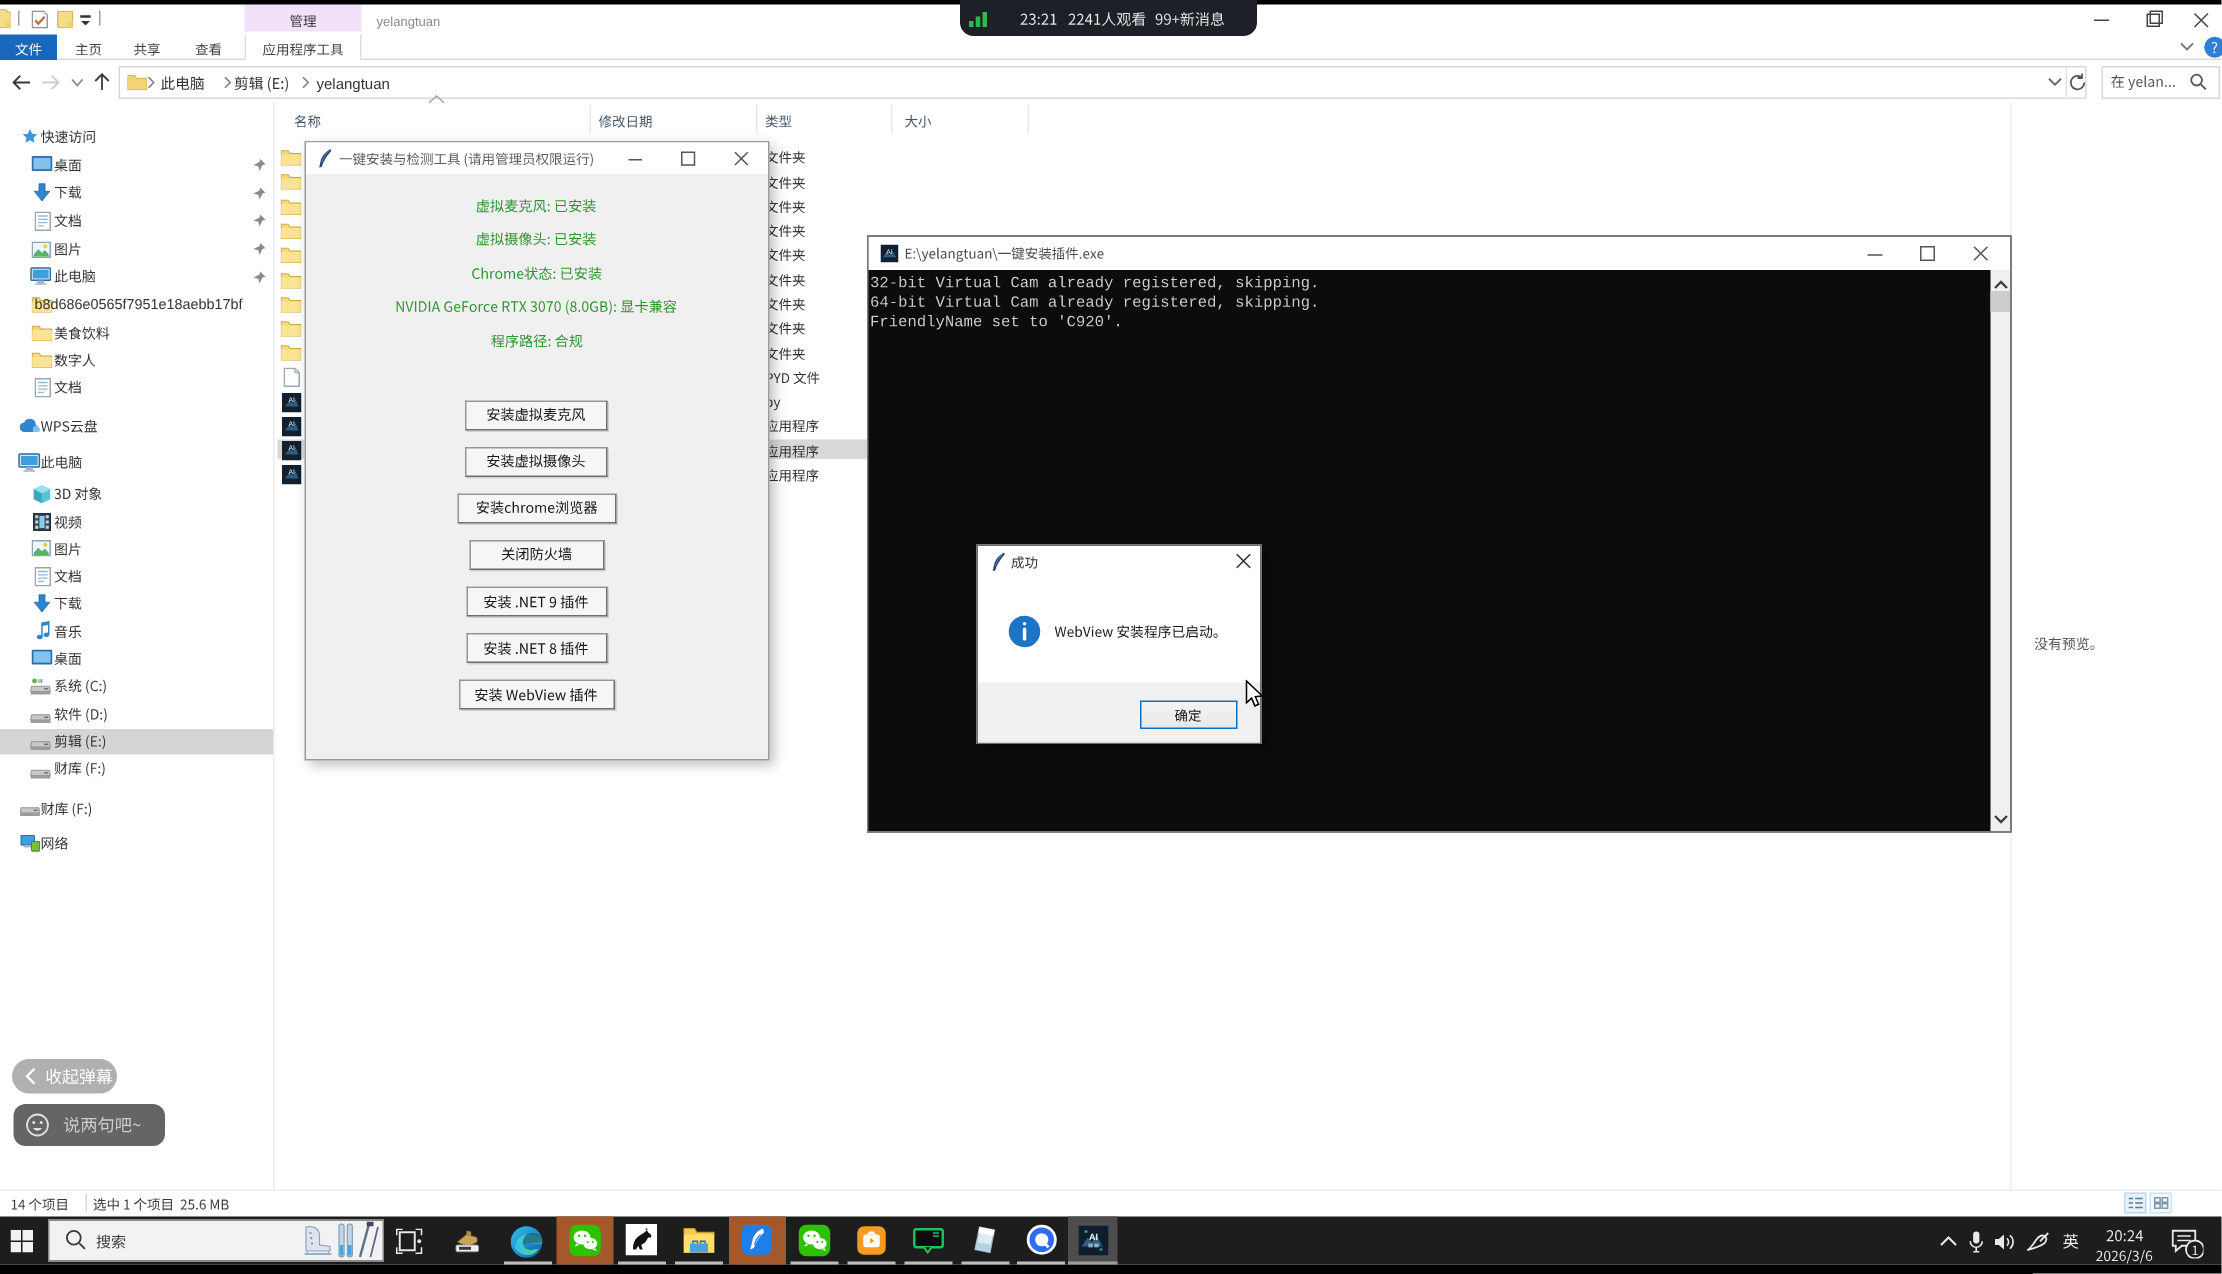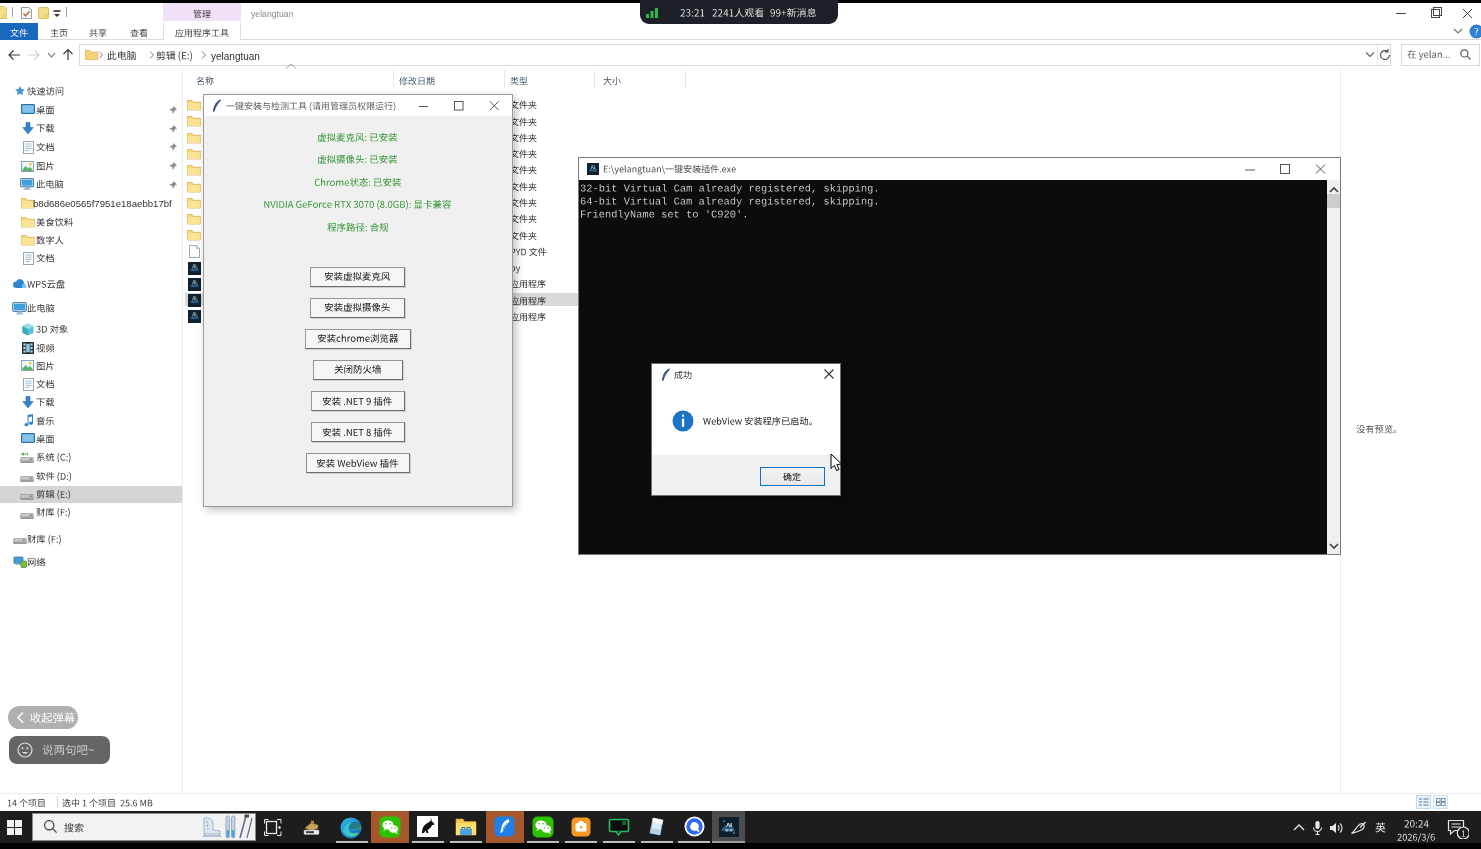--- a/index.html
+++ b/index.html
@@ -162,21 +162,21 @@
     <svg style="position:absolute;left:35.5px;top:177.3px;width:29.9px;height:13.9px;overflow:visible" viewBox="0 -10.70 29.90 13.95">
       <use href="#t16" fill="#333333"></use>
     </svg>
     <svg class="abs" style="left:168px;top:180px" width="10" height="10" viewBox="0 0 10 10">
       <path d="M5.5 1 L9 4.5 L7 5 L5 9 L4.2 5.8 L1 5 L5 3z" fill="#8a8a8a"></path>
     </svg>
     <svg class="abs" style="left:21px;top:197px" width="14" height="12" viewBox="0 0 14 12">
       <path d="M0.5 1.5 h4.6 l1.2 1.8 h7.2 V11 H0.5 Z" fill="#f7d977" stroke="#cfa54a" stroke-width="0.7"></path>
       <path d="M0.5 4 h13 V11 H0.5 Z" fill="#fbe395"></path>
     </svg>
-    <div class="abs" style="left:33px;top:198.0px;font-size:9.6px;color:#333;white-space:nowrap">b8d686e0565f7951e18aebb17bf</div>
+    <div class="abs" style="left:23px;top:198.0px;font-size:9.6px;color:#333;white-space:nowrap">b8d686e0565f7951e18aebb17bf</div>
     <svg class="abs" style="left:21px;top:216px" width="14" height="12" viewBox="0 0 14 12">
       <path d="M0.5 1.5 h4.6 l1.2 1.8 h7.2 V11 H0.5 Z" fill="#f7d977" stroke="#cfa54a" stroke-width="0.7"></path>
       <path d="M0.5 4 h13 V11 H0.5 Z" fill="#fbe395"></path>
     </svg>
     <svg style="position:absolute;left:35.5px;top:214.8px;width:39.2px;height:13.9px;overflow:visible" viewBox="0 -10.70 39.20 13.95">
       <use href="#t17" fill="#333333"></use>
     </svg>
     <svg class="abs" style="left:21px;top:234px" width="14" height="12" viewBox="0 0 14 12">
       <path d="M0.5 1.5 h4.6 l1.2 1.8 h7.2 V11 H0.5 Z" fill="#f7d977" stroke="#cfa54a" stroke-width="0.7"></path>
       <path d="M0.5 4 h13 V11 H0.5 Z" fill="#fbe395"></path>

